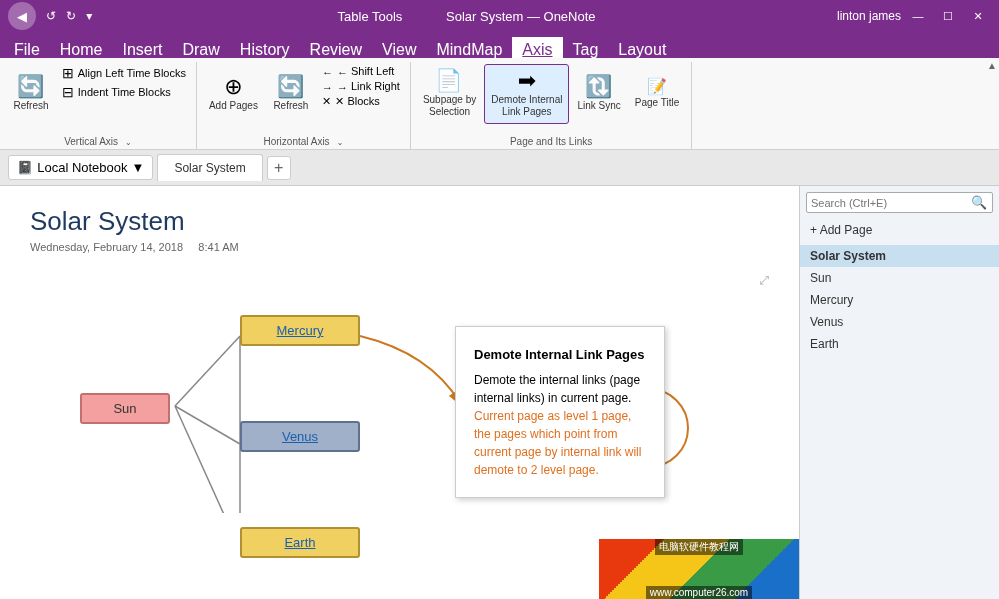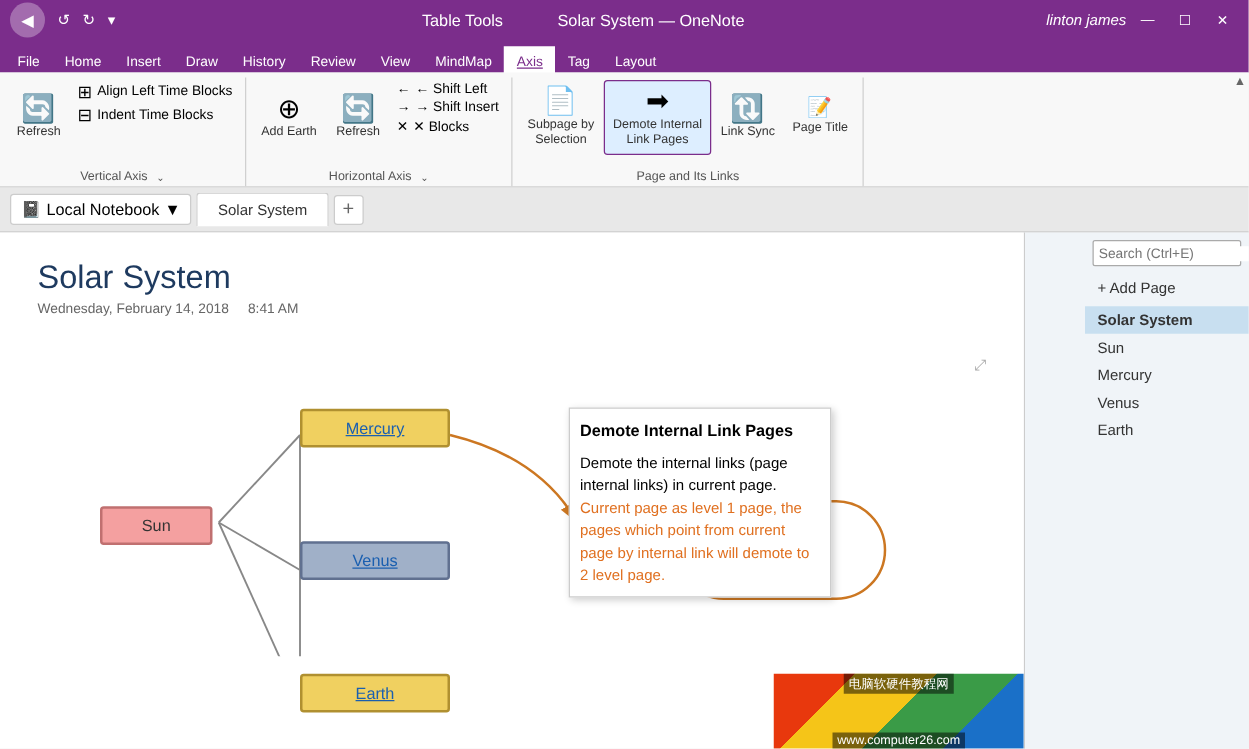--- a/index.html
+++ b/index.html
@@ -15,35 +15,35 @@
       padding: 0 8px;
       justify-content: space-between;
     }
     .title-bar-left { display: flex; align-items: center; gap: 6px; }
     .title-bar-center { flex: 1; text-align: center; font-size: 13px; }
     .title-bar-right { display: flex; align-items: center; gap: 4px; }
     .win-btn { width: 26px; height: 20px; display: flex; align-items: center; justify-content: center; cursor: pointer; font-size: 11px; color: white; }
     .back-btn { width: 28px; height: 28px; border-radius: 50%; background: rgba(255,255,255,0.3); display: flex; align-items: center; justify-content: center; cursor: pointer; color: white; font-size: 13px; }
     .quick-access { display: flex; align-items: center; gap: 2px; }
     .qa-btn { padding: 2px 4px; cursor: pointer; color: white; font-size: 12px; }
-    .user-info { font-size: 12px; color: white; font-style: italic; }
+    .user-info { font-size: 12px; color: white; }
 
     
     .menu-bar {
       background: #7B2D8B;
       display: flex;
       align-items: center;
       height: 26px;
       padding: 0 4px;
     }
     .menu-item {
       color: white;
       padding: 2px 10px;
       cursor: pointer;
-      font-size: 11px;
+      font-size: 16px;
       height: 100%;
       display: flex;
       align-items: center;
       margin-top: 10px;
     }
     .menu-item.active { background: white; color: #7B2D8B; text-decoration: underline; }
 
     
     .ribbon {
       background: #f8f8f8;
@@ -172,21 +172,21 @@
     }
     .page-title-text {
       font-size: 26px;
       color: #1e3a5f;
       font-weight: normal;
       margin-bottom: 4px;
     }
     .page-date {
       color: #666;
       font-size: 11px;
-      margin-bottom: 32px;
+      margin-bottom: 20px;
     }
 
     
     .mindmap-area {
       position: relative;
       width: 100%;
       height: 240px;
     }
     .mm-node {
       position: absolute;
@@ -224,26 +224,25 @@
       justify-content: center;
       background: white;
       font-size: 12px;
       text-align: center;
       color: #333;
       line-height: 1.5;
     }
 
     
     .sidebar {
-      width: 180px;
+      width: 200px;
       background: #f0f4f8;
       border-left: 1px solid #ccc;
       display: flex;
       flex-direction: column;
-      padding-left: 48px;
     }
     .sidebar-search {
       display: flex;
       align-items: center;
       margin: 6px;
       border: 1px solid #aaa;
       background: white;
       border-radius: 2px;
       padding: 2px 4px;
     }
@@ -273,21 +272,21 @@
     .sidebar-page.active { background: #c8dff0; font-weight: bold; }
 
     
     .tooltip-popup {
       position: absolute;
       left: 455px;
       top: 140px;
       width: 210px;
       background: white;
       border: 1px solid #ccc;
-      padding: 8px;
+      padding: 18px;
       z-index: 100;
       box-shadow: 2px 2px 6px rgba(0,0,0,0.2);
       font-size: 12px;
       line-height: 1.5;
     }
     .tooltip-popup .tt-title {
       font-weight: bold;
       margin-bottom: 6px;
       font-size: 13px;
     }
@@ -371,34 +370,34 @@
     <div class="ribbon-group-label">
       <span>Vertical Axis</span>
       <span style="font-size:8px; cursor:pointer;">⌄</span>
     </div>
   </div>
 
   <div class="ribbon-group">
     <div class="ribbon-group-content">
       <div class="ribbon-btn large">
         <div class="btn-icon">⊕</div>
-        <div class="btn-label">Add Earth</div>
+        <div class="btn-label">Add Pages</div>
       </div>
       <div class="ribbon-btn large">
         <div class="btn-icon">🔄</div>
         <div class="btn-label">Refresh</div>
       </div>
       <div class="ribbon-small-group">
         <div class="ribbon-small-btn">
           <span>←</span>
           <span>← Shift Left</span>
         </div>
         <div class="ribbon-small-btn">
           <span>→</span>
-          <span>→ Shift Insert</span>
+          <span>→ Link Right</span>
         </div>
         <div class="ribbon-small-btn">
           <span>✕</span>
           <span>✕ Blocks</span>
         </div>
       </div>
     </div>
     <div class="ribbon-group-label">
       <span>Horizontal Axis</span>
       <span style="font-size:8px; cursor:pointer;">⌄</span>

